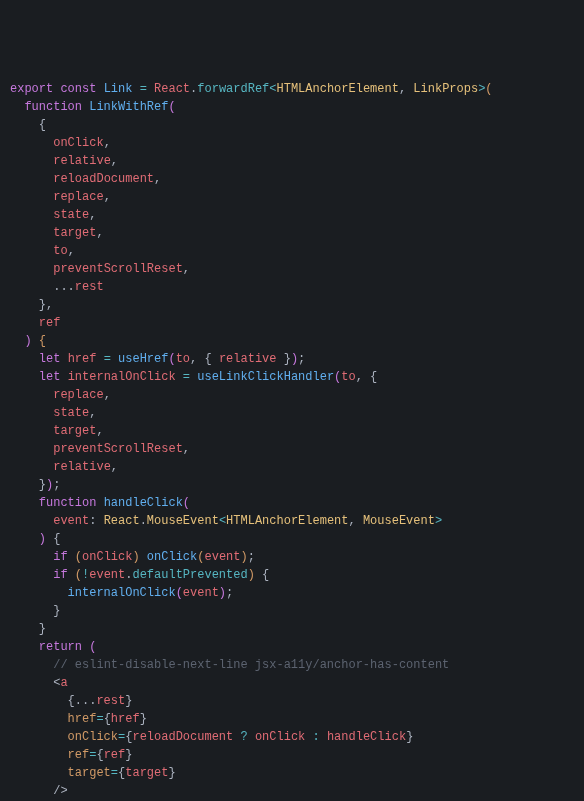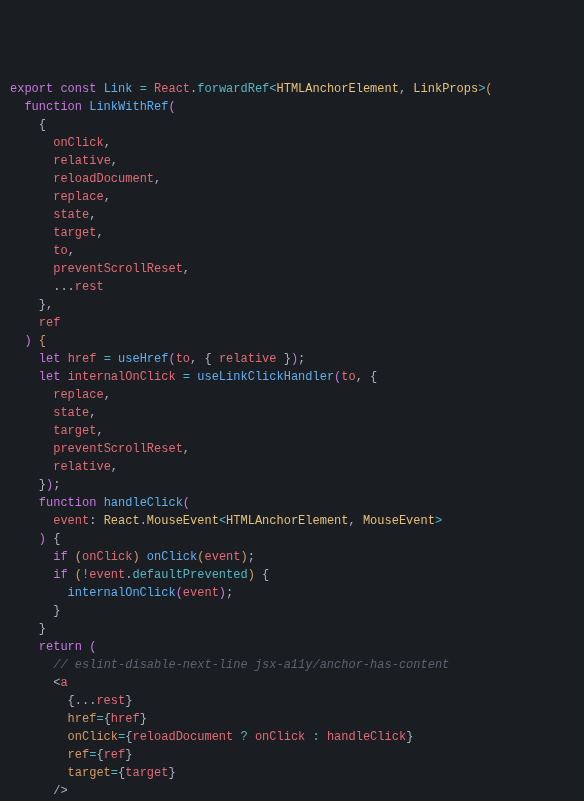--- a/index.html
+++ b/index.html
@@ -16,21 +16,21 @@
   }
   .ln { display: block; }
   .kw   { color: #c678dd; } 
   .def  { color: #61afef; } 
   .prop { color: #56b6c2; } 
   .type { color: #e5c07b; } 
   .var  { color: #e06c75; }
   .pun  { color: #abb2bf; }
   .op   { color: #56b6c2; }
   .white{ color: #abb2bf; }
-  .cmt  { color: #5c6370; font-style: italic; }
+  .cmt  { color: #5c6370; }
   .jsx  { color: #e06c75; }
   .attr { color: #d19a66; }
   .brk  { color: #d19a66; } 
   .brk2 { color: #c678dd; }
 </style>
 </head>
 <body>
 
 
 

